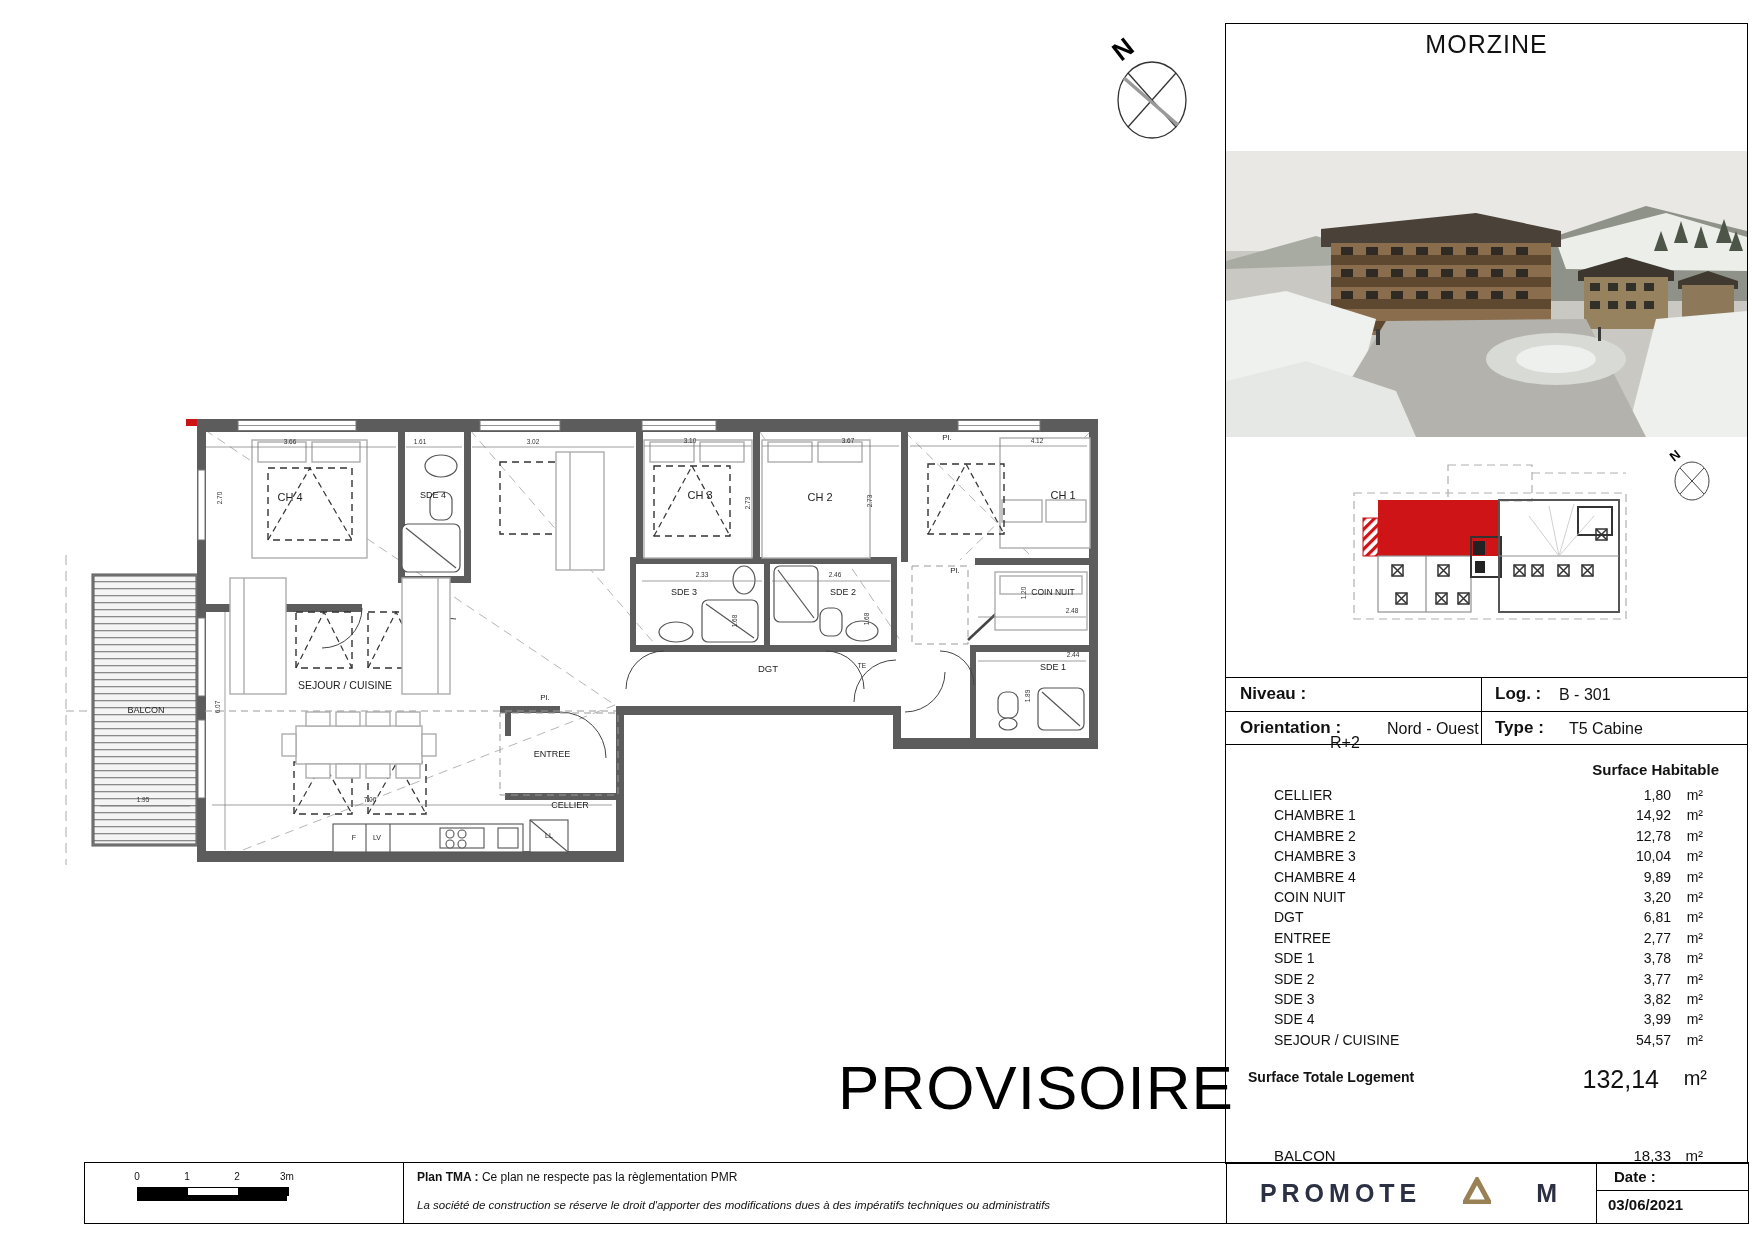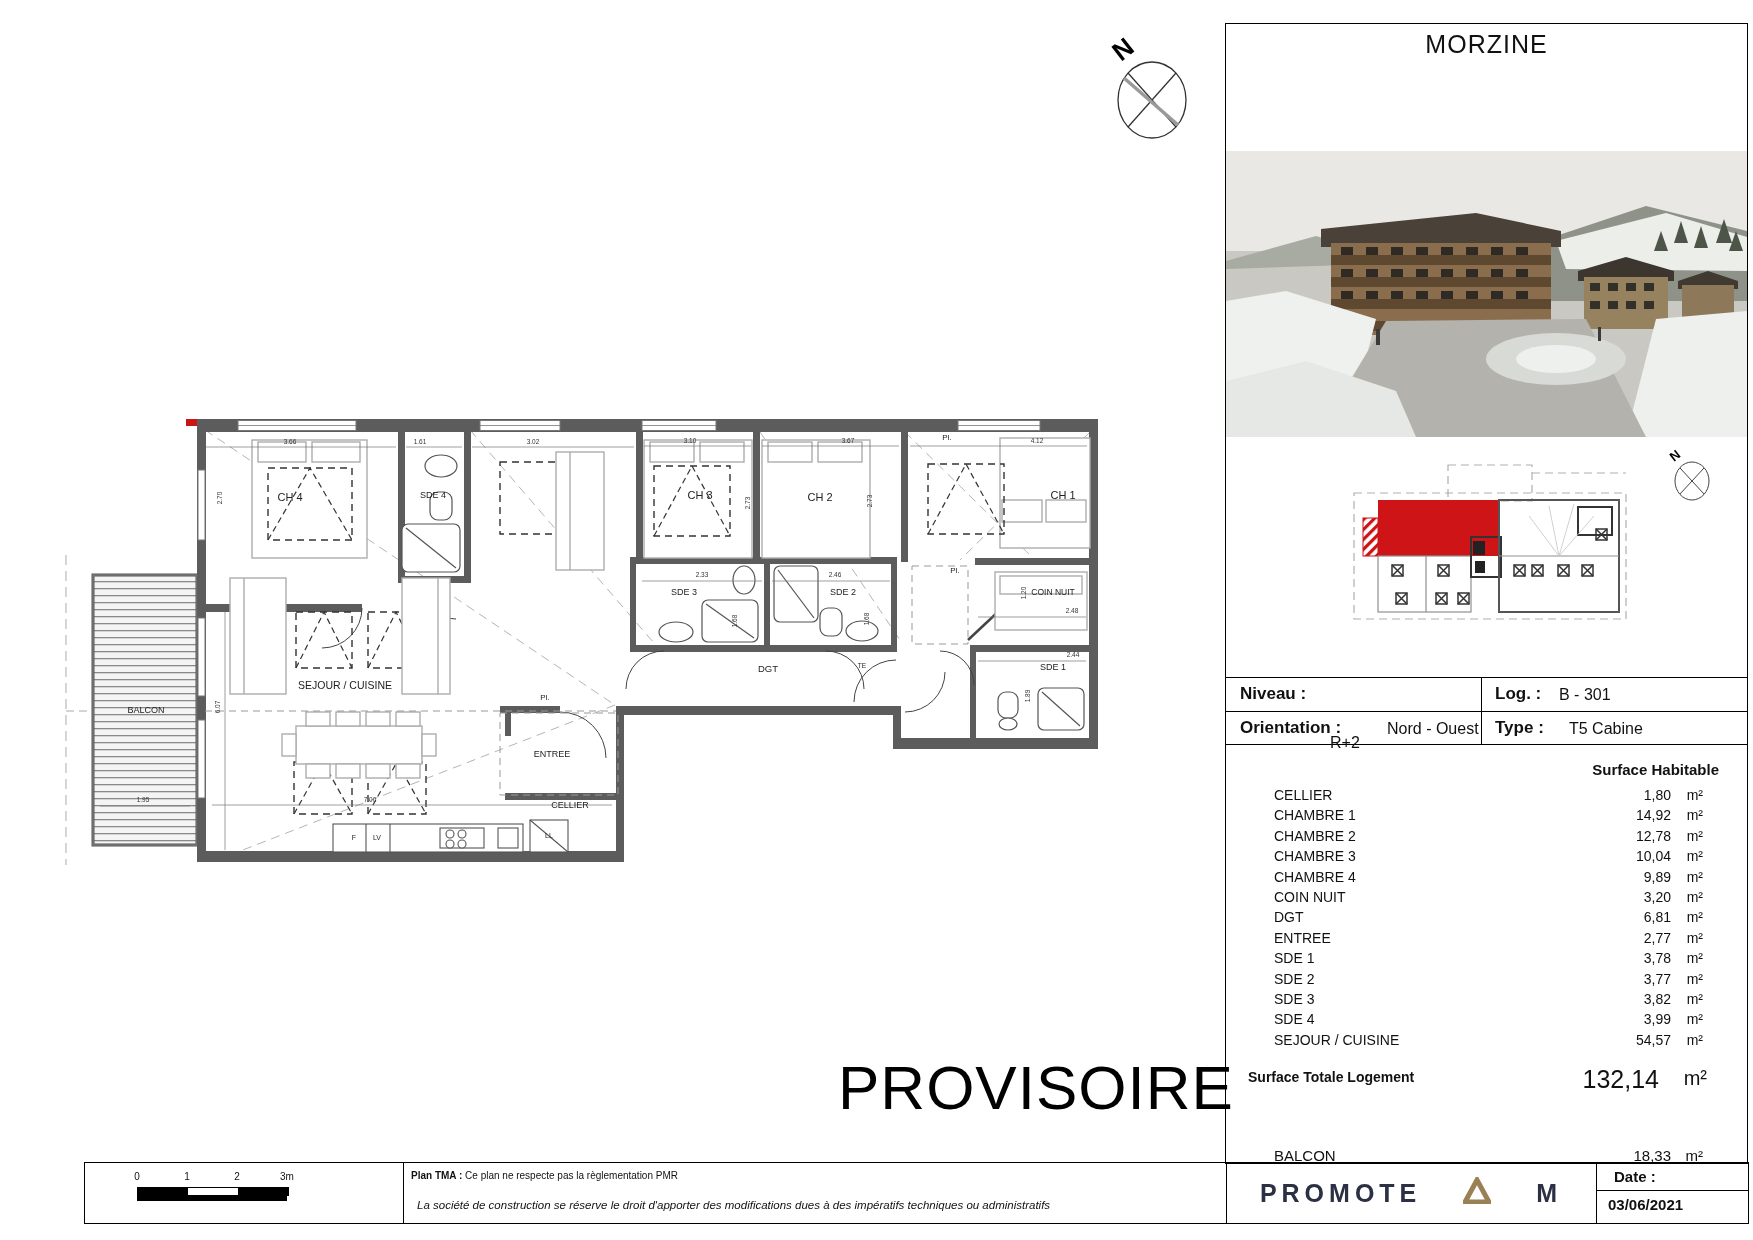--- a/index.html
+++ b/index.html
@@ -42,21 +42,21 @@
   .footer{position:absolute;left:84px;top:1162px;width:1663px;height:60px;
           border:1.5px solid #000;}
   .f-div{position:absolute;top:0;height:100%;border-left:1.2px solid #000;}
   .scale-cell{position:absolute;left:0;top:0;width:318px;height:100%;}
   .scale-ticks{position:absolute;left:52px;top:8px;width:160px;}
   .scale-tick{position:absolute;top:0;font-size:10px;transform:translateX(-50%);}
   .scale-bar{position:absolute;left:52px;top:24px;width:150px;height:7px;border:1.2px solid #000;display:flex;}
   .scale-seg{height:100%;flex:1;}
   .scale-under{position:absolute;left:52px;top:33px;width:150px;height:5px;background:#000;}
   .tma-cell{position:absolute;left:318px;top:0;width:823px;height:100%;}
-  .tma-line1{position:absolute;left:8px;top:7px;font-size:10px;}
+  .tma-line1{position:absolute;left:14px;top:7px;font-size:12px;}
   .tma-line1 b{font-weight:bold;}
   .tma-line2{position:absolute;left:14px;top:36px;font-size:11.5px;font-style:italic;}
   .brand-cell{position:absolute;left:1141px;top:0;width:370px;height:100%;display:flex;align-items:center;justify-content:center;}
   .brand{display:flex;align-items:center;font-size:25px;font-weight:bold;color:#2b3042;letter-spacing:5px;gap:43px;}
   .brand .tri{margin:0 2px 0 -1px;display:inline-block;}
   .date-cell{position:absolute;left:1511px;top:0;width:152px;height:100%;}
   .date-lab{position:absolute;left:18px;top:5px;font-size:15px;font-weight:bold;}
   .date-line{position:absolute;left:0;top:27px;width:100%;border-top:1.2px solid #000;}
   .date-val{position:absolute;left:12px;top:33px;font-size:15px;font-weight:bold;}
 

